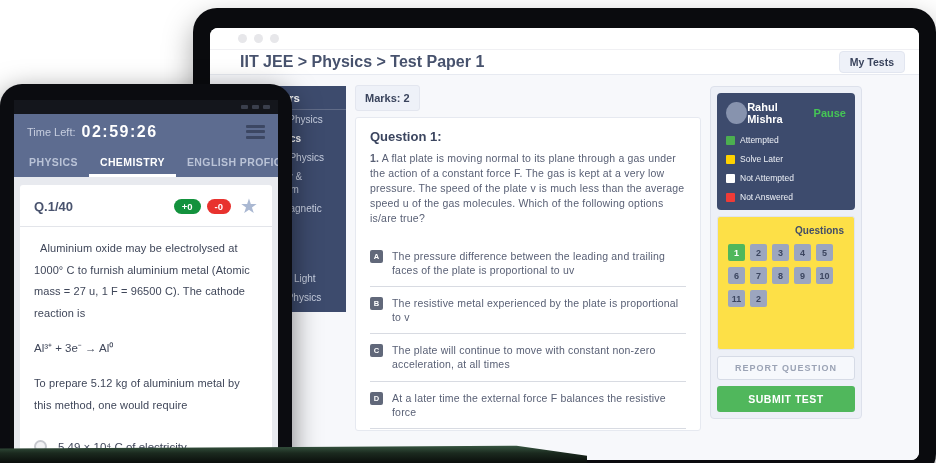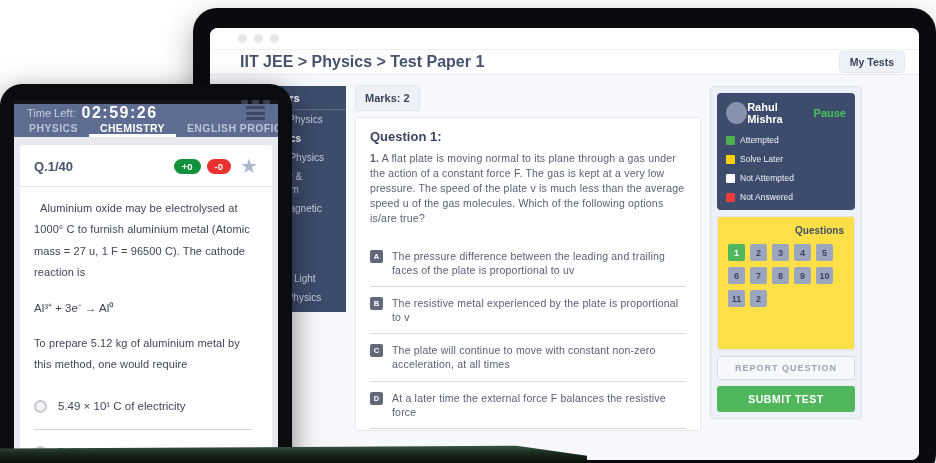--- a/index.html
+++ b/index.html
@@ -319,27 +319,20 @@
           <span class="pill plus">+0</span>
           <span class="pill minus">-0</span>
           <span class="m-star">★</span>
         </div>
         <div class="m-div-full"></div>
         <p class="m-p m-p1">Aluminium oxide may be electrolysed at 1000° C to furnish aluminium metal (Atomic mass = 27 u, 1 F = 96500 C). The cathode reaction is</p>
         <p class="m-eq">Al³⁺ + 3e⁻  →  Al⁰</p>
         <p class="m-p m-p2">To prepare 5.12 kg of aluminium metal by this method, one would require</p>
         <div class="m-options">
 
-            <div>
-              <div class="m-opt">
-                <span class="radio"></span>
-                <span class="m-opt-text">5.49 × 10¹ C of electricity</span>
-              </div>
-              <div class="m-opt-div"></div>
-            </div>
 
             <div>
               <div class="m-opt">
                 <span class="radio"></span>
                 <span class="m-opt-text">5.49 × 10⁴ C of electricity</span>
               </div>
 
             </div>
           </div>
       </div>

